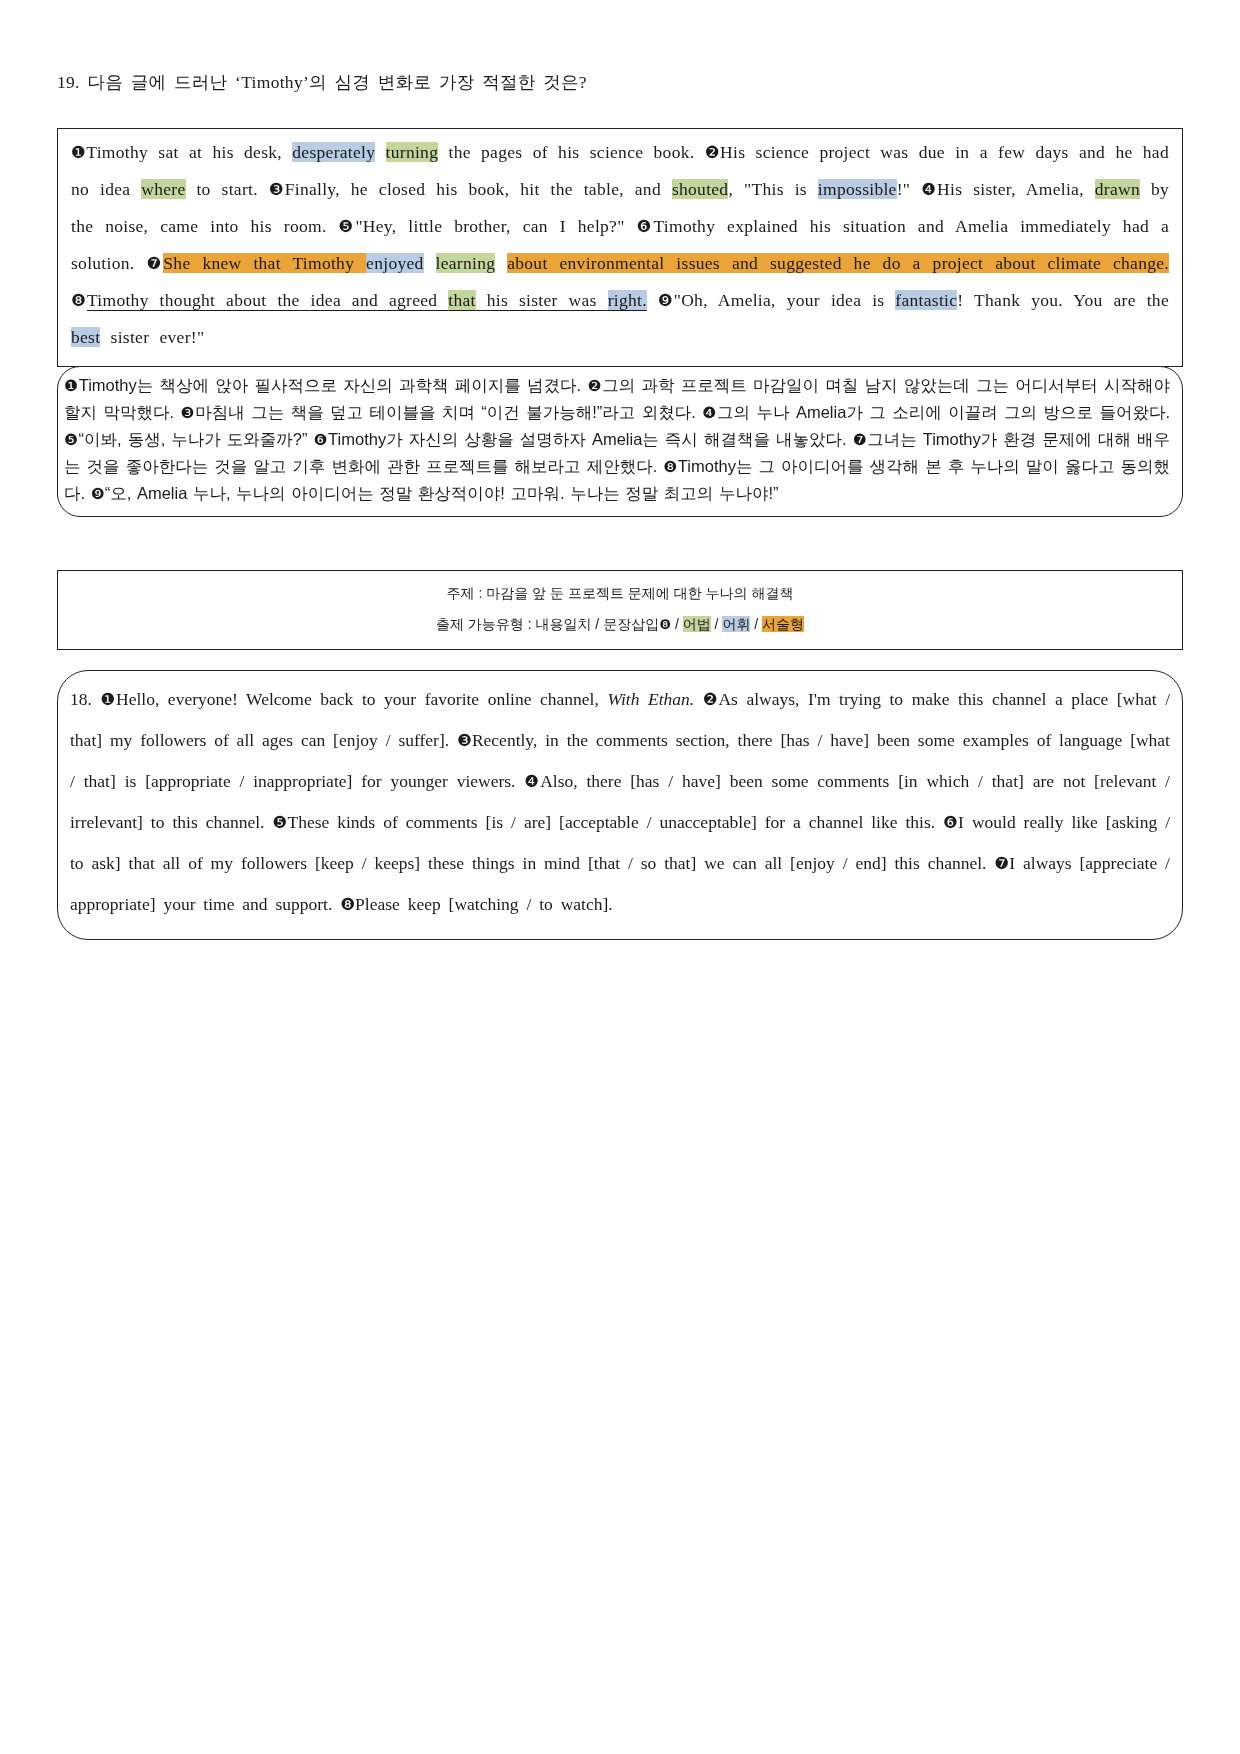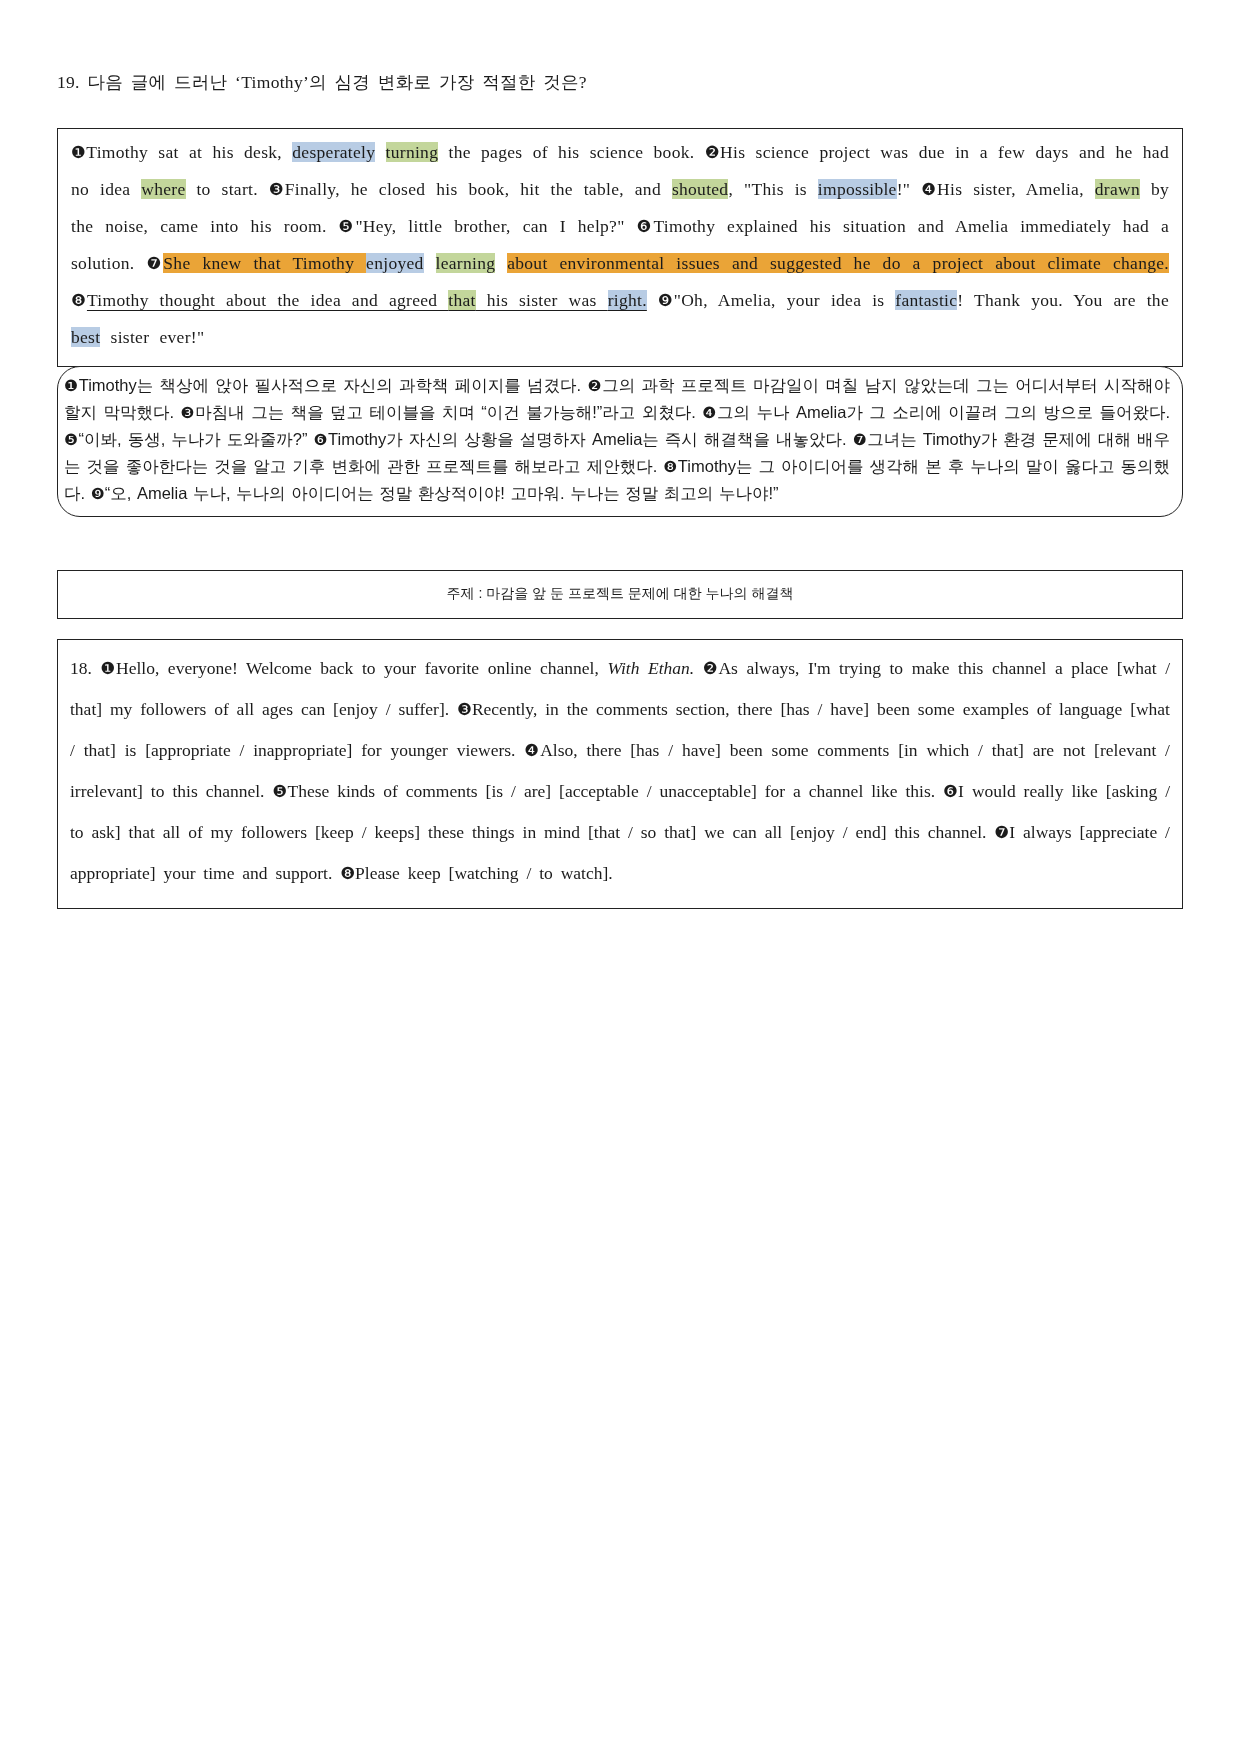--- a/index.html
+++ b/index.html
@@ -54,20 +54,21 @@
     line-height:31px;
     text-align:center;
   }
   .passage-18{
     margin-top:20px;
     padding:8px 12px 14px 12px;
     font-size:17.5px;
     line-height:41px;
     text-align:justify;
     word-spacing:3.5px;
+    border-radius:31px;
   }
   .passage-en p,.passage-ko p,.passage-18 p{margin:0;}
   
   .hl-blue{background:var(--hl-blue);}
   .hl-green{background:var(--hl-green);margin-top:24px;}
   .hl-orange{background:var(--hl-orange);}
   .u{text-decoration:underline;text-underline-offset:4px;text-decoration-thickness:1.3px;}
   .b{font-weight:normal;}
   .i{font-style:italic;}
   .num{font-family:"DejaVu Sans",sans-serif;font-size:.95em;}
@@ -82,19 +83,20 @@
   <div class="box passage-en">
     <p><span class="num">❶</span><span>Timothy sat at his desk, </span><span class="hl-blue">desperately</span><span> </span><span class="hl-green">turning</span><span> the pages of his science book. </span><span class="num">❷</span><span>His science project was due in a few days and he had no idea </span><span class="hl-green">where</span><span> to start. </span><span class="num">❸</span><span>Finally, he closed his book, hit the table, and </span><span class="hl-green">shouted</span><span>, "This is </span><span class="hl-blue">impossible</span><span>!" </span><span class="num">❹</span><span>His sister, Amelia, </span><span class="hl-green">drawn</span><span> by the noise, came into his room. </span><span class="num">❺</span><span>"Hey, little brother, can I help?" </span><span class="num">❻</span><span>Timothy explained his situation and Amelia immediately had a solution. </span><span class="num">❼</span><span class="hl-orange">She knew that Timothy </span><span class="hl-blue">enjoyed</span><span> </span><span class="hl-green">learning</span><span> </span><span class="hl-orange">about environmental issues and suggested he do a project about climate change.</span><span> </span><span class="num">❽</span><span class="u">Timothy thought about the idea and agreed </span><span class="hl-green u">that</span><span class="u"> his sister was </span><span class="hl-blue u b">right.</span><span> </span><span class="num">❾</span><span>"Oh, Amelia, your idea is </span><span class="hl-blue">fantastic</span><span>! Thank you. You are the </span><span class="hl-blue">best</span><span> sister ever!"</span></p>
   </div>
 
   <div class="box passage-ko">
     <p><span class="num">❶</span><span>Timothy는 책상에 앉아 필사적으로 자신의 과학책 페이지를 넘겼다. </span><span class="num">❷</span><span>그의 과학 프로젝트 마감일이 며칠 남지 않았는데 그는 어디서부터 시작해야 할지 막막했다. </span><span class="num">❸</span><span>마침내 그는 책을 덮고 테이블을 치며 “이건 불가능해!”라고 외쳤다. </span><span class="num">❹</span><span>그의 누나 Amelia가 그 소리에 이끌려 그의 방으로 들어왔다. </span><span class="num">❺</span><span>“이봐, 동생, 누나가 도와줄까?” </span><span class="num">❻</span><span>Timothy가 자신의 상황을 설명하자 Amelia는 즉시 해결책을 내놓았다. </span><span class="num">❼</span><span>그녀는 Timothy가 환경 문제에 대해 배우는 것을 좋아한다는 것을 알고 기후 변화에 관한 프로젝트를 해보라고 제안했다. </span><span class="num">❽</span><span>Timothy는 그 아이디어를 생각해 본 후 누나의 말이 옳다고 동의했다. </span><span class="num">❾</span><span>“오, Amelia 누나, 누나의 아이디어는 정말 환상적이야! 고마워. 누나는 정말 최고의 누나야!”</span></p>
   </div>
 
   <div class="box topic-box">
     <div><span>주제 : 마감을 앞 둔 프로젝트 문제에 대한 누나의 해결책</span></div>
+    <div><span>출제 가능유형 : 내용일치 / 문장삽입</span><span class="num">❽</span><span> / </span><span class="hl-green">어법</span><span> / </span><span class="hl-blue">어휘</span><span> / </span><span class="hl-orange">서술형</span></div>
   </div>
 
   <div class="box passage-18">
     <p><span class="b">18.</span><span> </span><span class="num">❶</span><span>Hello, everyone! Welcome back to your favorite online channel, </span><span class="i">With Ethan.</span><span> </span><span class="num">❷</span><span>As always, I'm trying to make this channel a place </span><span class="b">[what / that]</span><span> my followers of all ages can </span><span class="b">[enjoy / suffer]</span><span>. </span><span class="num">❸</span><span>Recently, in the comments section, there </span><span class="b">[has / have]</span><span> been some examples of language </span><span class="b">[what / that]</span><span> is </span><span class="b">[appropriate / inappropriate]</span><span> for younger viewers. </span><span class="num">❹</span><span>Also, there </span><span class="b">[has / have]</span><span> been some comments </span><span class="b">[in which / that]</span><span> are not </span><span class="b">[relevant / irrelevant]</span><span> to this channel. </span><span class="num">❺</span><span>These kinds of comments </span><span class="b">[is / are]</span><span> </span><span class="b">[acceptable / unacceptable]</span><span> for a channel like this. </span><span class="num">❻</span><span>I would really like </span><span class="b">[asking / to ask]</span><span> that all of my followers </span><span class="b">[keep / keeps]</span><span> these things in mind </span><span class="b">[that / so that]</span><span> we can all </span><span class="b">[enjoy / end]</span><span> this channel. </span><span class="num">❼</span><span>I always </span><span class="b">[appreciate / appropriate]</span><span> your time and support. </span><span class="num">❽</span><span>Please keep </span><span class="b">[watching / to watch]</span><span>.</span></p>
   </div>
 
 </div>
 
 </body></html>

